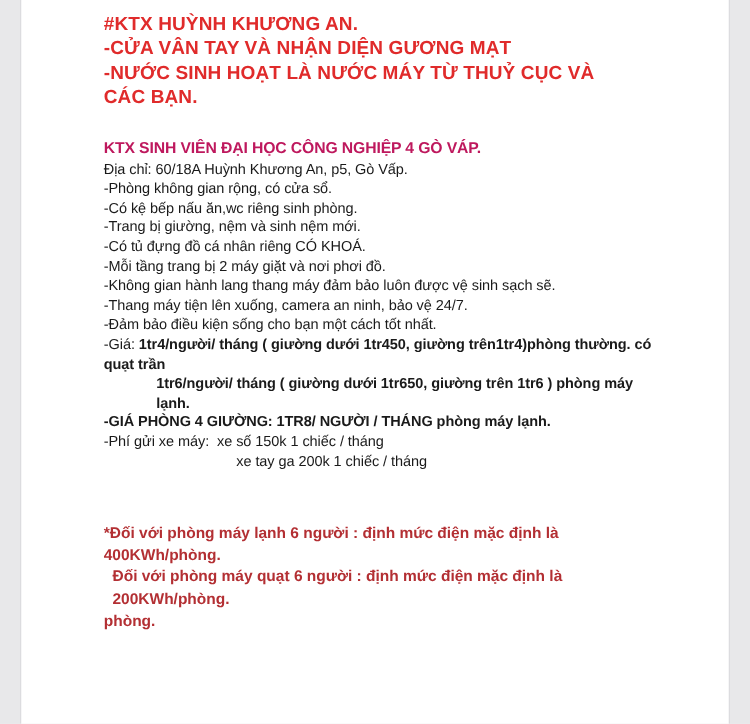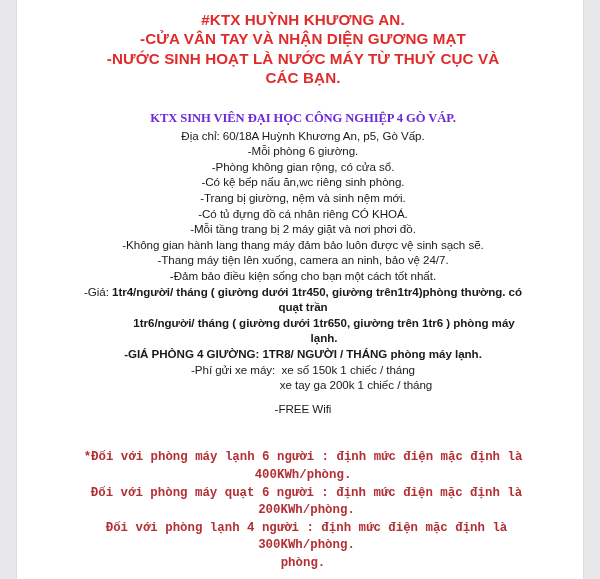--- a/index.html
+++ b/index.html
@@ -13,21 +13,20 @@
     background: #e8e8ea;
     font-family: "Liberation Sans", sans-serif;
     overflow: hidden;
   }
   #page {
     position: relative;
     width: 600px;
     height: 579px;
     background: #e8e8ea;
     box-sizing: border-box;
-    text-align: center;
   }
   #sheet {
     position: absolute;
     left: 16px;
     top: 0px;
     width: 568px;
     height: 579px;
     background: #ffffff;
     border-left: 1px solid #dcdcdf;
     border-right: 1px solid #dcdcdf;
@@ -52,22 +51,22 @@
     margin: 0;
   }
   .headline div {
     white-space: pre-wrap;
   }
 
   .gap-after-headline { height: 22px; }
 
   
   .body-title {
-    color: #6d28d9;
-    font-family: Liberation Serif, serif;
+    color: #be185d;
+    font-family: Liberation Sans, sans-serif;
     font-weight: bold;
     font-size: 12.6px;
     line-height: 16px;
     margin: 0 0 2px 0;
     letter-spacing: -0.1px;
   }
   .body-line {
     color: #1a1a1a;
     font-family: "Liberation Sans", sans-serif;
     font-size: 11.6px;
@@ -85,21 +84,21 @@
   }
   .body-line.indent2 {
     padding-left: 106px;
   }
   .spacer-free { height: 8px; }
 
   
   .gap-before-notes { height: 33px; }
   .note-line {
     color: #b32f33;
-    font-family: Liberation Mono, monospace;
+    font-family: Liberation Sans, sans-serif;
     font-weight: bold;
     font-size: 12.4px;
     line-height: 17.6px;
     margin: 0;
     white-space: pre-wrap;
   }
   .note-line.hang { padding-left: 7px; }
 </style>
 </head>
 <body>
@@ -114,44 +113,41 @@
         <div>-NƯỚC SINH HOẠT LÀ NƯỚC MÁY TỪ THUỶ CỤC VÀ</div>
         <div>CÁC BẠN.</div>
       </div>
 
       <div class="gap-after-headline"></div>
 
       <div>
         <p class="body-title">KTX SINH VIÊN ĐẠI HỌC CÔNG NGHIỆP 4 GÒ VÁP.</p>
         <p class="body-line">Địa chỉ: 60/18A Huỳnh Khương An, p5, Gò Vấp.</p>
 
-        <p class="body-line">-Mỗi phòng 6 giường.</p>
         <p class="body-line">-Phòng không gian rộng, có cửa sổ.</p>
         <p class="body-line">-Có kệ bếp nấu ăn,wc riêng sinh phòng.</p>
         <p class="body-line">-Trang bị giường, nệm và sinh nệm mới.</p>
         <p class="body-line">-Có tủ đựng đồ cá nhân riêng CÓ KHOÁ.</p>
         <p class="body-line">-Mỗi tầng trang bị 2 máy giặt và nơi phơi đồ.</p>
         <p class="body-line">-Không gian hành lang thang máy đảm bảo luôn được vệ sinh sạch sẽ.</p>
         <p class="body-line">-Thang máy tiện lên xuống, camera an ninh, bảo vệ 24/7.</p>
         <p class="body-line">-Đảm bảo điều kiện sống cho bạn một cách tốt nhất.</p>
 
         <p class="body-line"><span>-Giá: </span><b>1tr4/người/ tháng ( giường dưới 1tr450, giường trên1tr4)phòng thường. có</b></p>
         <p class="body-line bold">quạt trần</p>
         <p class="body-line bold indent">1tr6/người/ tháng ( giường dưới 1tr650, giường trên 1tr6 ) phòng máy lạnh.</p>
         <p class="body-line bold">-GIÁ PHÒNG 4 GIƯỜNG: 1TR8/ NGƯỜI / THÁNG phòng máy lạnh.</p>
         <p class="body-line">-Phí gửi xe máy:  xe số 150k 1 chiếc / tháng</p>
         <p class="body-line indent2">xe tay ga 200k 1 chiếc / tháng</p>
         <div class="spacer-free"></div>
-        <p class="body-line">-FREE Wifi</p>
       </div>
 
       <div class="gap-before-notes"></div>
 
       <div>
         <p class="note-line">*Đối với phòng máy lạnh 6 người : định mức điện mặc định là 400KWh/phòng.</p>
         <p class="note-line hang">Đối với phòng máy quạt 6 người : định mức điện mặc định là 200KWh/phòng.</p>
-        <p class="note-line hang">Đối với phòng lạnh 4 người : định mức điện mặc định là 300KWh/phòng.</p>
         <p class="note-line">phòng.</p>
       </div>
 
     </div>
   </div>
 </div>
 
 </body></html>

